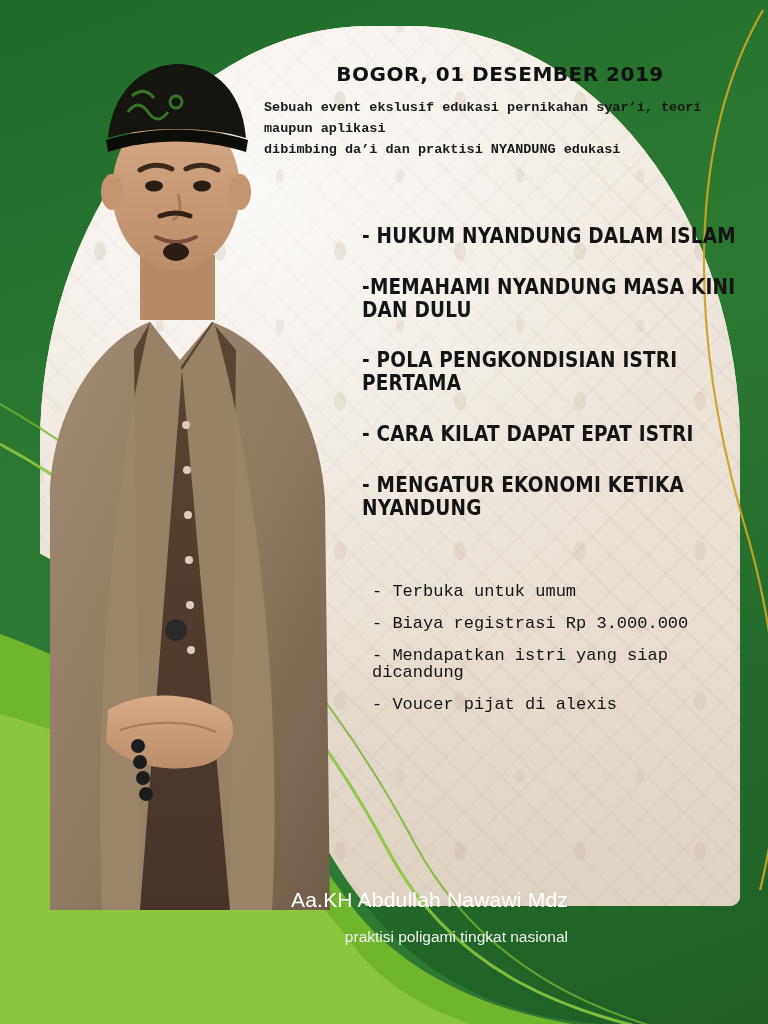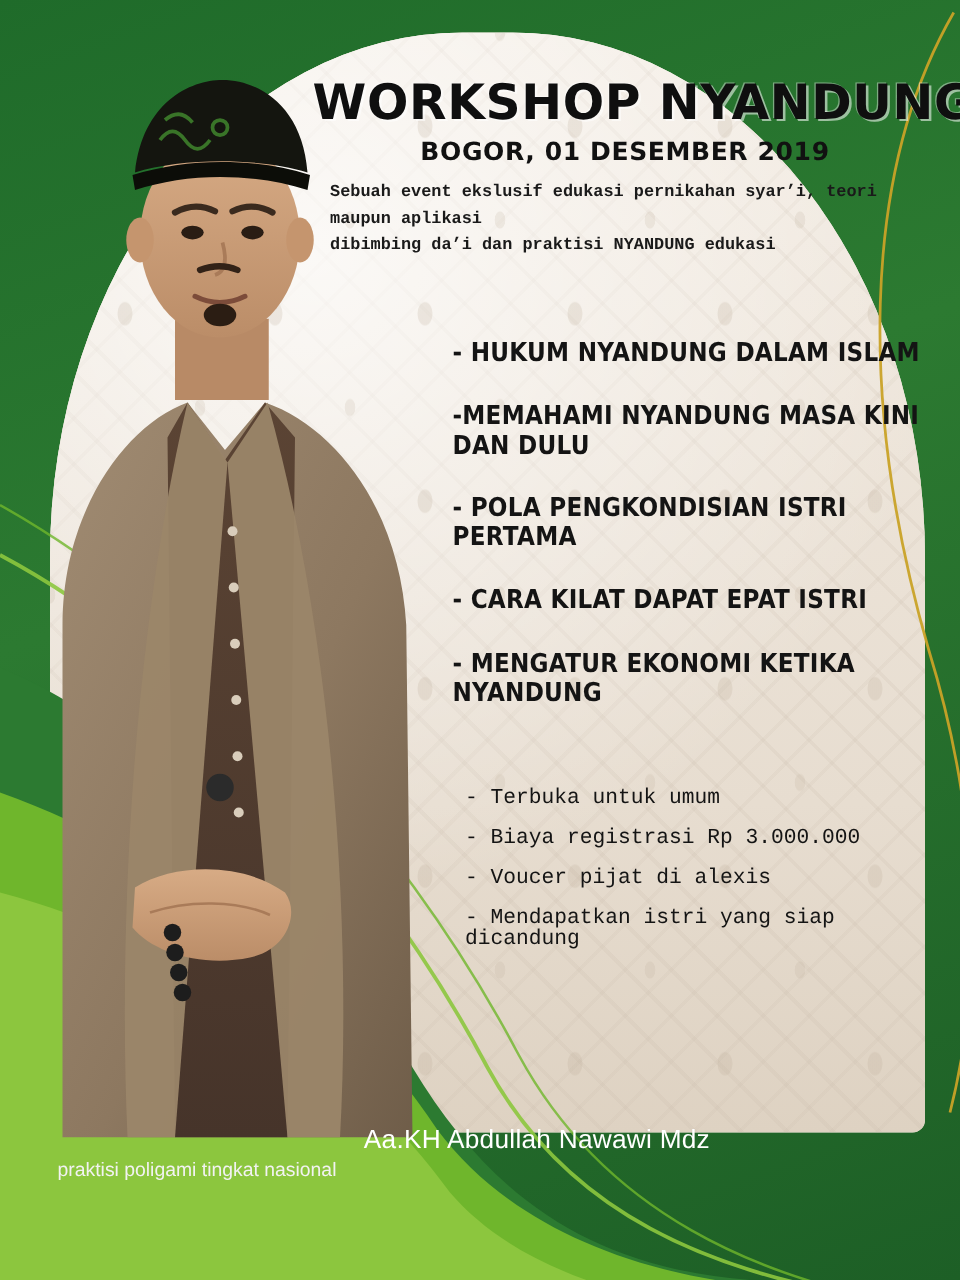--- a/index.html
+++ b/index.html
@@ -164,22 +164,23 @@
     font-family: "Liberation Sans", sans-serif;
     font-size: 21px;
     font-weight: normal;
     letter-spacing: 0.2px;
     margin: 0 0 4px 0;
     text-align: right;
   }
   .footer .role {
     font-family: "Liberation Sans", sans-serif;
     font-size: 15.5px;
-    margin: 4px 0 0 18px;
+    margin: 16px 0 0 18px;
     color: #f2f2f2;
+    text-align: right;
   }
 </style>
 </head>
 <body>
 
 <div id="poster">
 
   <div class="bg-green"></div>
   <div class="bg-white-panel"></div>
 
@@ -266,40 +267,39 @@
     <path d="M116 110 C 160 96, 214 96, 258 110 L256 122 C 212 108, 160 108, 118 122 Z" fill="#0c0d08"></path>
 
     <g fill="none" stroke="#3c7a2a" stroke-width="3" opacity="0.95">
       <path d="M138 82 q10 -14 20 0 q10 14 20 0"></path>
       <path d="M142 66 q12 -10 22 2"></path>
       <circle cx="186" cy="72" r="6"></circle>
     </g>
   </svg>
 
   <div class="content">
-    <h1 class="title">WORKSHOP NYANDUNG</h1>
     <div class="subtitle">BOGOR, 01 DESEMBER 2019</div>
     <div class="tagline">
       <div>Sebuah event ekslusif edukasi pernikahan syar’i, teori maupun aplikasi</div>
       <div>dibimbing da’i dan praktisi NYANDUNG edukasi</div>
     </div>
 
     <ul class="topics">
       <li>- HUKUM NYANDUNG DALAM ISLAM</li>
       <li>-MEMAHAMI NYANDUNG MASA KINI DAN DULU</li>
       <li>- POLA PENGKONDISIAN ISTRI PERTAMA</li>
       <li>- CARA KILAT DAPAT EPAT ISTRI</li>
       <li>- MENGATUR EKONOMI KETIKA NYANDUNG</li>
     </ul>
 
     <ul class="details">
       <li>- Terbuka untuk umum</li>
       <li>- Biaya registrasi Rp 3.000.000</li>
+      <li>- Mendapatkan istri yang siap dicandung</li>
       <li>- Voucer pijat di alexis</li>
-      <li>- Mendapatkan istri yang siap dicandung</li>
     </ul>
   </div>
 
   <div class="footer">
     <div class="name">Aa.KH Abdullah Nawawi Mdz</div>
     <div class="role">praktisi poligami tingkat nasional</div>
   </div>
 
 </div>
 

